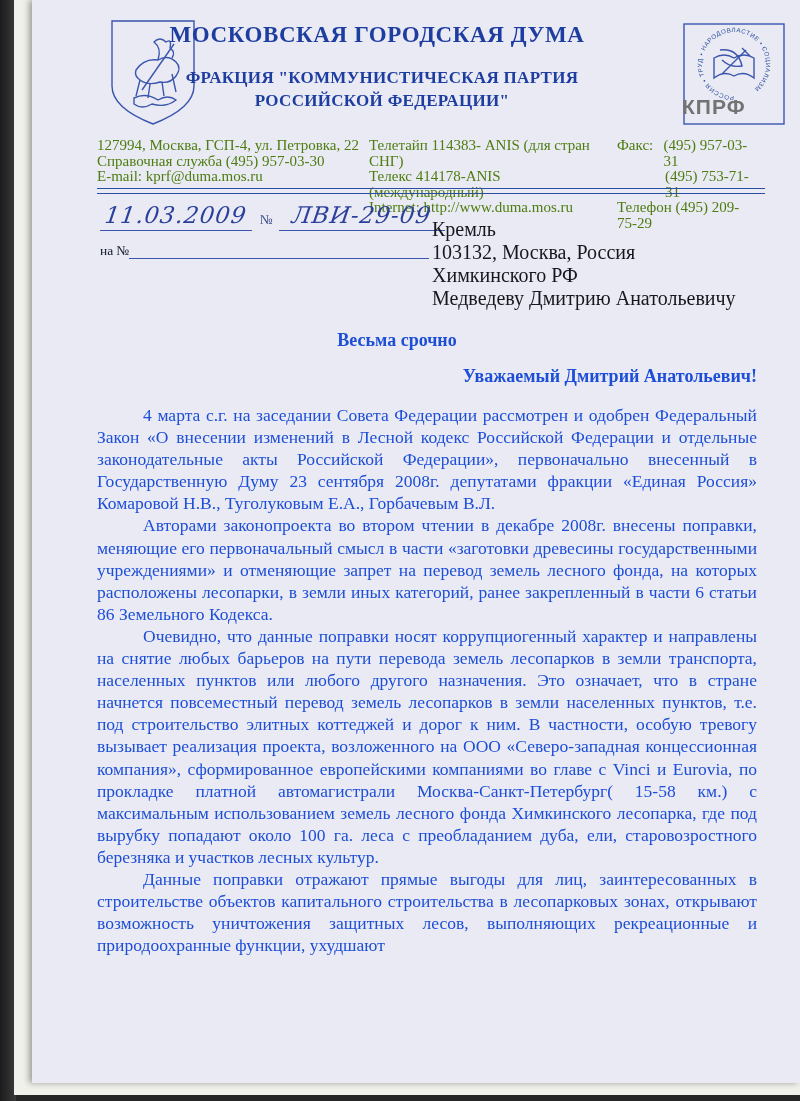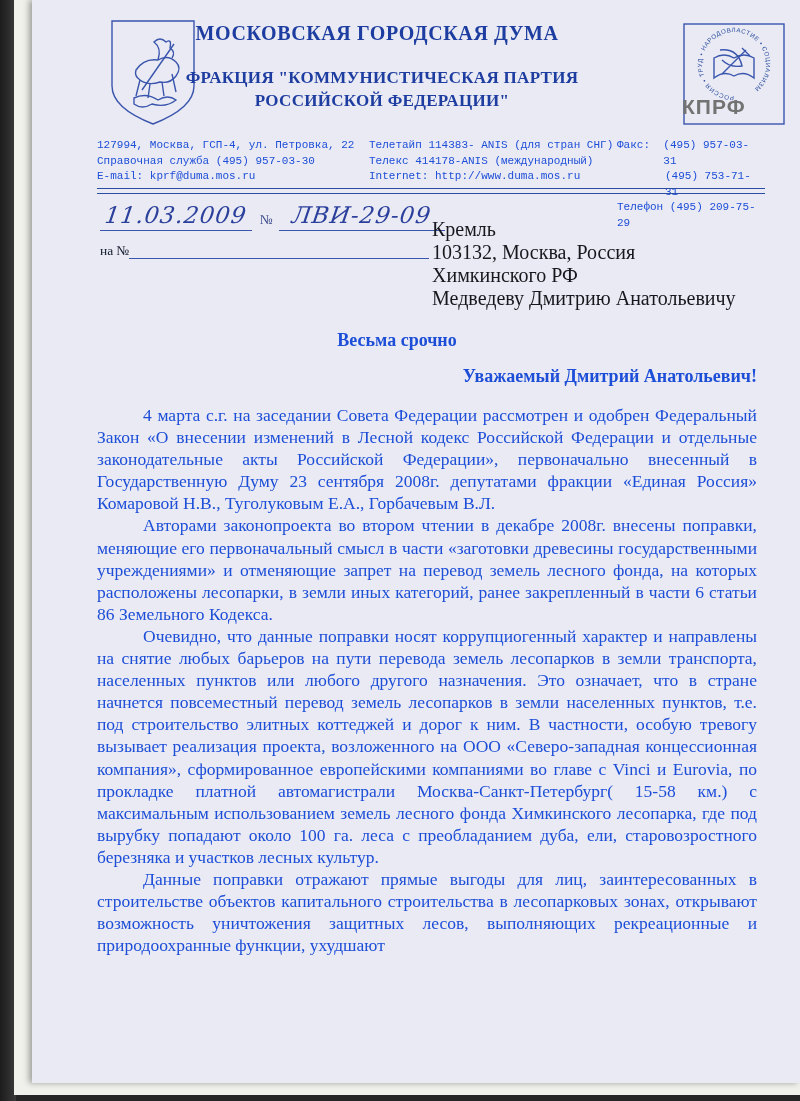--- a/index.html
+++ b/index.html
@@ -15,29 +15,29 @@
     background:#e9eaf3;
     box-shadow:-3px 0 6px rgba(0,0,0,.35);
   }
   
   .emblem-moscow{position:absolute;left:74px;top:18px;width:94px;height:110px;}
   .kprf-logo{position:absolute;left:650px;top:22px;width:104px;height:104px;}
   .kprf-label{position:absolute;left:0;right:0;bottom:7px;text-align:left;
     font-family:Liberation Sans, sans-serif;font-weight:bold;font-size:21px;color:#737373;letter-spacing:1px;}
   .org-title{
     position:absolute;left:65px;top:22px;width:560px;text-align:center;
-    font-size:20px;font-weight:bold;color:#1e3da0;letter-spacing:.6px;
+    font-size:23px;font-weight:bold;color:#1e3da0;letter-spacing:.6px;
   }
   .fraction-title{
     position:absolute;left:140px;top:66px;width:420px;text-align:center;
     font-size:17px;font-weight:bold;color:#1e3da0;line-height:23px;letter-spacing:.3px;
   }
   
   .contacts{position:absolute;left:65px;top:138px;width:662px;display:flex;
-    font-size:11px;line-height:15.5px;color:#1d4ed8;font-family:Liberation Mono, monospace;}
+    font-size:15px;line-height:15.5px;color:#4d7c0f;}
   .contacts .c1{width:272px;}
   .contacts .c2{width:248px;}
   .contacts .c3{width:142px;}
   .fax-row{display:flex;}
   .fax-row .fx-label{width:48px;}
   .c3 .indent{padding-left:48px;}
   .sep-double{
     position:absolute;left:65px;top:188px;width:668px;height:4px;
     border-top:1.6px solid #2b4da4;border-bottom:1.6px solid #2b4da4;
   }

